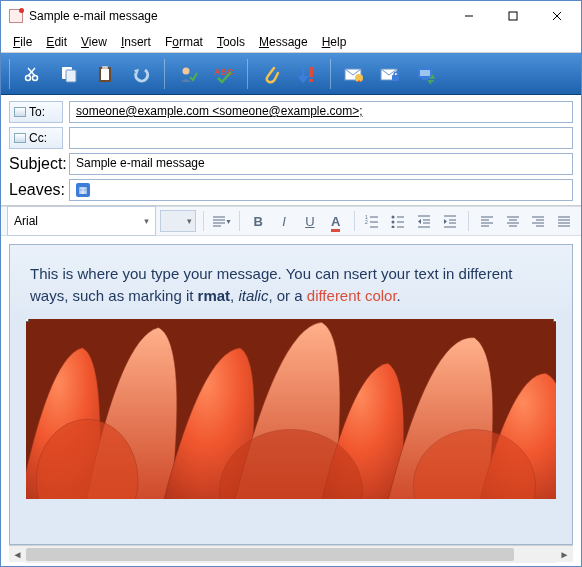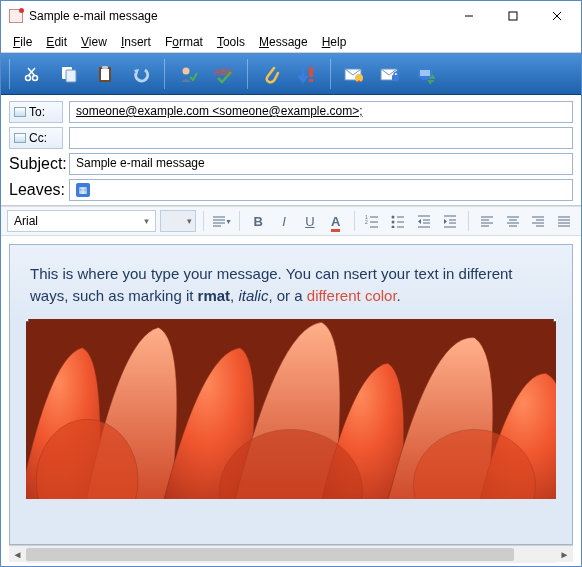--- a/index.html
+++ b/index.html
@@ -20,21 +20,21 @@
 .sendbtn .sicon::after { content:""; position:absolute; right:-6px; top:2px; border-left:7px solid #4fae4f; border-top:5px solid transparent; border-bottom:5px solid transparent; }
 .fields { padding: 6px 8px 4px 8px; background: #fff; border-bottom: 1px solid #ccc; display: grid; grid-template-columns: 54px 1fr; row-gap: 4px; column-gap: 6px; align-items: center; }
 .lblbtn { height: 22px; border: 1px solid #b5c7de; background: linear-gradient(#f7fbff,#e6eef8); display: flex; align-items: center; padding: 0 4px; font-size: 12px; gap: 3px; }
 .lblbtn .picon { width: 12px; height: 10px; background: linear-gradient(#fff,#cde); border:1px solid #8ab; }
 .lbltxt { font-size: 16px; text-align: right; padding-right: 2px; }
 .txtbox { height: 22px; border: 1px solid #9fb6d2; background: #fff; padding: 2px 6px; font-size: 12px; display: flex; overflow: hidden; white-space: nowrap; }
 .txtbox .addr { text-decoration: underline; }
 .attachbox { height: 22px; border: 1px solid #9fb6d2; background: #fff; padding: 2px 6px; font-size: 12px; display: flex; align-items: center; gap: 4px; }
 .attachbox .aicon { width: 14px; height: 14px; background: #3b7dd8; display:inline-flex; align-items:center; justify-content:center; color:#fff; font-size:9px; border-radius:2px; }
 .fmtbar { height: 30px; border-top: 1px solid #d6dee8; border-bottom: 1px solid #d6dee8; background: #f4f7fb; display: flex; align-items: center; padding: 0 6px; gap: 4px; }
-.fmtbar .fontsel { width: 150px; height: 22px; border: 1px solid #bfcde0; background: #fff; display: flex; align-items: center; padding: 0 6px; font-size: 12px; justify-content: space-between; }
+.fmtbar .fontsel { width: 150px; height: 30px; border: 1px solid #bfcde0; background: #fff; display: flex; align-items: center; padding: 0 6px; font-size: 12px; justify-content: space-between; }
 .fmtbar .sizesel { width: 36px; height: 22px; border: 1px solid #bfcde0; background: #e9eef5; display: flex; align-items: center; justify-content: flex-end; padding: 0 3px; }
 .fmtbar .fbtn { width: 22px; height: 22px; display: flex; align-items: center; justify-content: center; color: #5a6b82; font-size: 13px; border-radius: 2px; }
 .fmtbar .fsep { width: 1px; height: 20px; background: #cfd9e6; margin: 0 3px; }
 .editor-wrap { flex: 1; padding: 8px 8px 4px 8px; display: flex; flex-direction: column; overflow: hidden; }
 .editor { flex: 1; border: 1px solid #9fb6d2; background: linear-gradient(#eaf1fa 0%, #dfe9f5 25%, #dfe9f5 100%); overflow: hidden; position: relative; }
 .msgtext { padding: 18px 20px 12px 20px; font-size: 15px; line-height: 1.45; color: #223a60; font-family: Arial, sans-serif; }
 .msgtext b { font-weight: 700; }
 .msgtext i { }
 .msgtext .dc { color: #d94d3a; }
 .imgwrap { margin: 0 16px; position: relative; height: 180px; overflow: hidden; }

